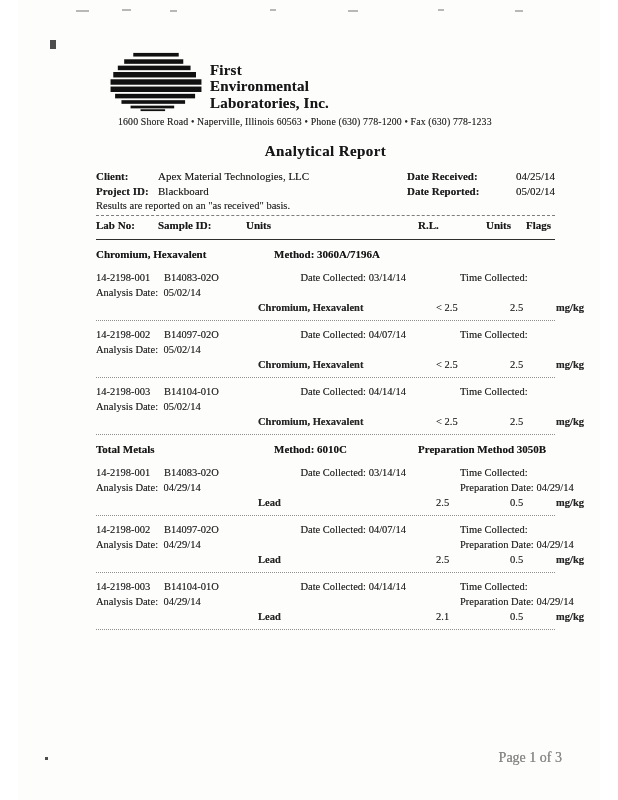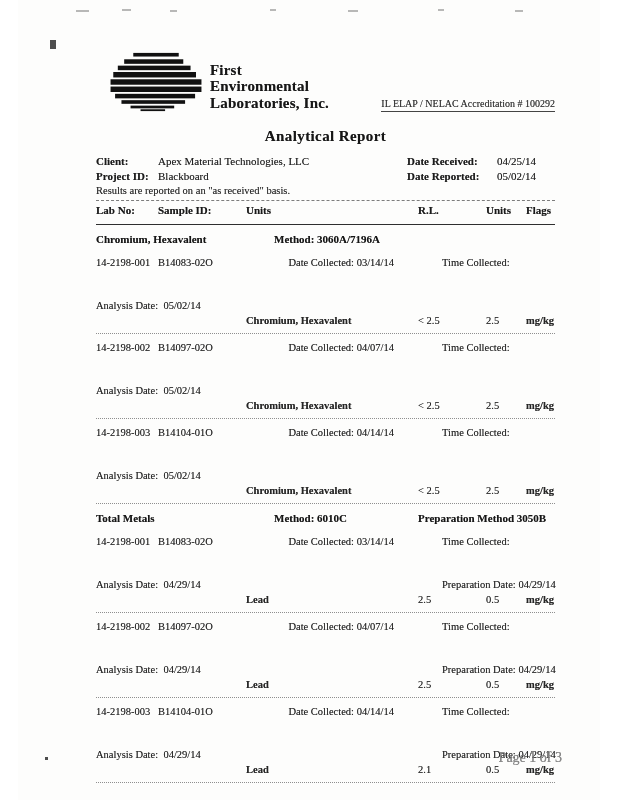--- a/index.html
+++ b/index.html
@@ -26,36 +26,36 @@
   .accred { margin-left:auto; font-size:10px; padding-bottom:2px; border-bottom:1px solid #444; white-space:nowrap; color:#333; }
   .address { margin:4px 0 0 22px; font-size:9.8px; color:#2a2a2a; letter-spacing:.15px; }
 
   .report-title { text-align:center; font-size:15px; font-weight:bold; letter-spacing:.4px; margin:16px 0 10px; color:#161616; }
 
   
   .info { display:flex; justify-content:space-between; font-size:11px; margin-top:4px; }
   .info-row { display:flex; margin-bottom:3px; }
   .info .lbl { font-weight:bold; width:62px; color:#1c1c1c; }
   .info-right .lbl { width:90px; }
-  .info-right .val { width:58px; }
+  .info-right .val { width:58px;text-align:right; }
   .note { font-size:10.5px; padding-bottom:4px; border-bottom:1px dashed #7d7d7d; color:#2b2b2b; }
 
   
   .tgrid { display:grid; grid-template-columns:62px 88px 172px 68px 40px 46px 19px; align-items:baseline; }
   .thead { font-weight:bold; font-size:11px; padding:3px 0 8px; border-bottom:1.5px solid #2f2f2f; color:#1a1a1a; }
   .section-header { font-weight:bold; font-size:11px; padding:8px 0 4px; color:#161616; }
   .sec-name { grid-column:1/3; }
   .sec-method { grid-column:3; padding-left:28px; }
   .sec-prep { grid-column:4/8; }
 
   .sample-block { font-size:10.5px; padding:6px 0 5px; border-bottom:1px dotted #8f8f8f; color:#262626; }
-  .sample-block .line { line-height:15px; }
+  .sample-block .line { line-height:15px;gap:6px; }
   .dc { grid-column:3; text-align:right; padding-right:24px; }
   .tc { grid-column:4/8; padding-left:24px; }
-  .ad { grid-column:1/4;margin-top:28px; }
+  .ad { grid-column:1/4; }
   .pd { grid-column:4/8; padding-left:24px; }
   .analyte { grid-column:3; font-weight:bold; }
   .result { grid-column:4; font-weight:normal; }
   .rl { grid-column:5; }
   .units { grid-column:6; font-weight:bold; }
 
   .footer-page { position:absolute; right:38px; bottom:34px; font-size:14px; color:#8a8a8a; }
 </style>
 </head>
 <body>
@@ -85,22 +85,22 @@
         <rect x="5" y="46" width="88" height="5" fill="#111"></rect>
         <rect x="12" y="53" width="70" height="4" fill="#111"></rect>
         <rect x="22" y="59" width="48" height="3" fill="#111"></rect>
         <rect x="33" y="63" width="27" height="2" fill="#111"></rect>
       </svg>
       <div class="name-block">
         <div>First</div>
         <div>Environmental</div>
         <div>Laboratories, Inc.</div>
       </div>
-      <div class="accred">IL ELAP / NELAC Accreditation # 100292</div>
-    </div>
+    </div>
+    <div class="address">1600 Shore Road • Naperville, Illinois 60563 • Phone (630) 778-1200 • Fax (630) 778-1233</div>
 
     <div class="report-title">Analytical Report</div>
 
     <div class="info">
       <div class="info-left">
         <div class="info-row">
           <span class="lbl">Client:</span>
           <span class="val">Apex Material Technologies, LLC</span>
         </div>
         <div class="info-row">

